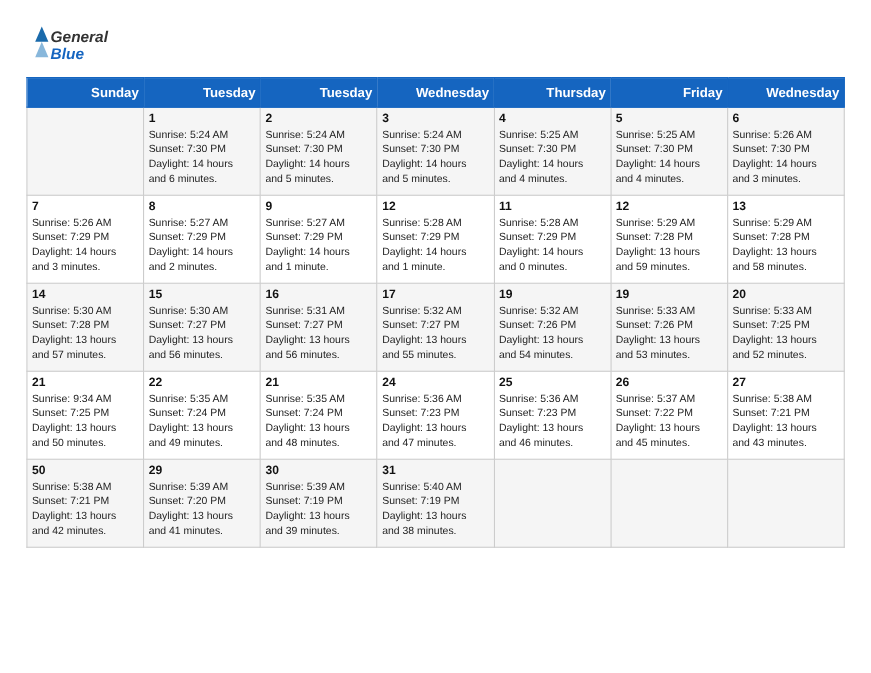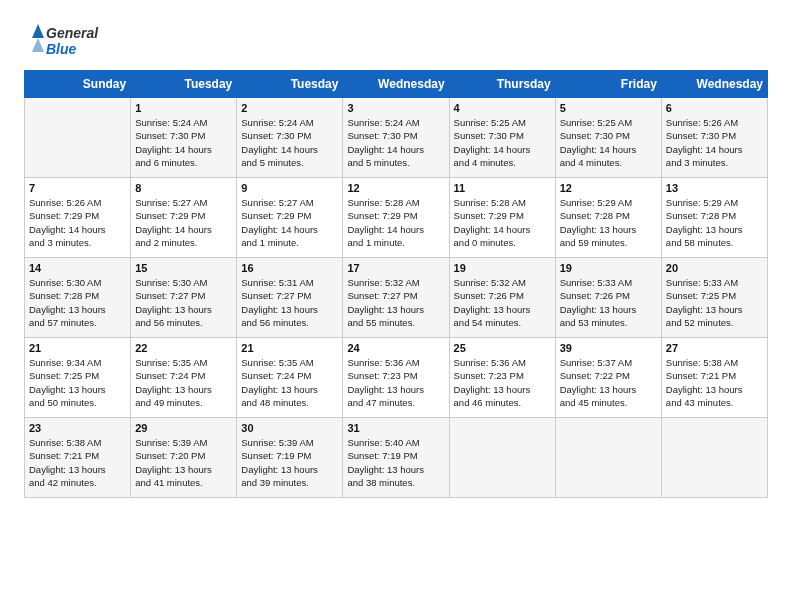--- a/index.html
+++ b/index.html
@@ -286,37 +286,37 @@
 and 47 minutes.</div>
         </td>
         <td>
           <div class="day-number">25</div>
           <div class="day-info" style="white-space: pre-line;">Sunrise: 5:36 AM
 Sunset: 7:23 PM
 Daylight: 13 hours
 and 46 minutes.</div>
         </td>
         <td>
-          <div class="day-number">39</div>
+          <div class="day-number">26</div>
           <div class="day-info" style="white-space: pre-line;">Sunrise: 5:37 AM
 Sunset: 7:22 PM
 Daylight: 13 hours
 and 45 minutes.</div>
         </td>
         <td>
           <div class="day-number">27</div>
           <div class="day-info" style="white-space: pre-line;">Sunrise: 5:38 AM
 Sunset: 7:21 PM
 Daylight: 13 hours
 and 43 minutes.</div>
         </td>
       </tr>
       <tr>
         <td>
-          <div class="day-number">23</div>
+          <div class="day-number">50</div>
           <div class="day-info" style="white-space: pre-line;">Sunrise: 5:38 AM
 Sunset: 7:21 PM
 Daylight: 13 hours
 and 42 minutes.</div>
         </td>
         <td>
           <div class="day-number">29</div>
           <div class="day-info" style="white-space: pre-line;">Sunrise: 5:39 AM
 Sunset: 7:20 PM
 Daylight: 13 hours

